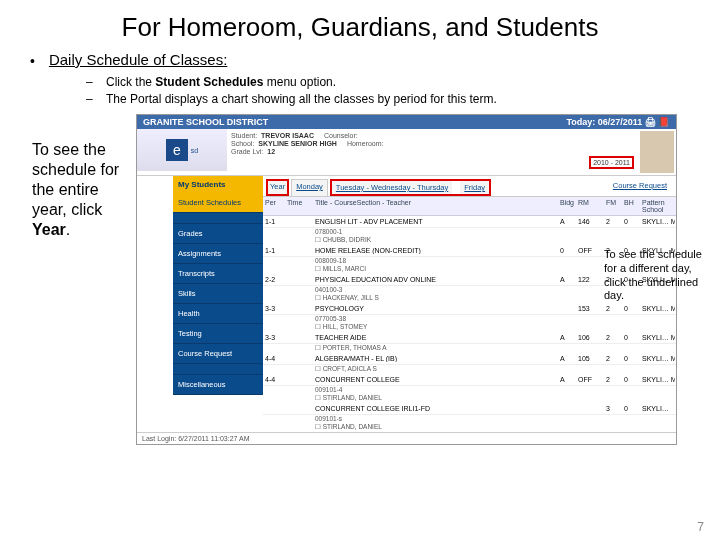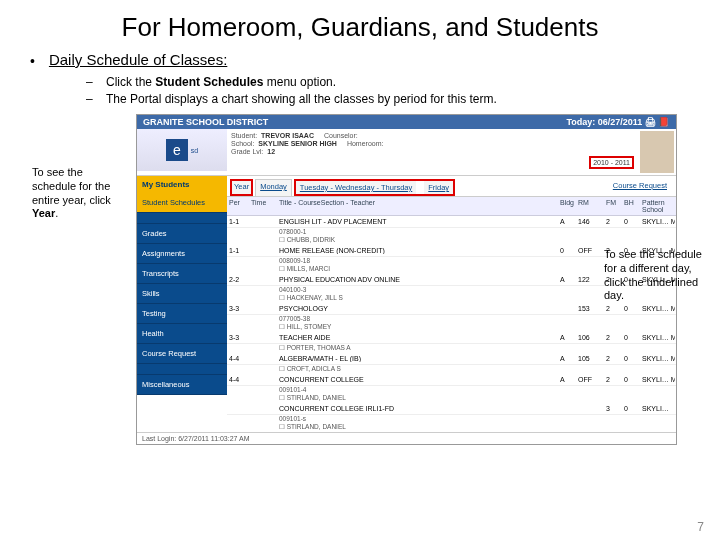--- a/index.html
+++ b/index.html
@@ -7,33 +7,33 @@
   .slide-title { text-align: center; font-size: 26px; font-weight: 400; padding: 12px 0 8px; }
   .content { padding: 0 30px; position: relative; }
   .bullet-main { display: flex; gap: 14px; margin-bottom: 6px; }
   .bullet-dot { font-size: 14px; padding-top: 2px; }
   .bullet-text { font-size: 15px; text-decoration: underline; }
   .sub-list { margin-left: 56px; margin-bottom: 8px; }
   .sub-item { display: flex; gap: 12px; font-size: 12px; margin-bottom: 3px; }
   .sub-dash { min-width: 8px; }
   .bold { font-weight: bold; }
   .layout { display: flex; gap: 6px; position: relative; }
-  .callout-left { width: 100px; font-size: 11px; line-height: 1.25; padding: 2px; margin-top: 50px; }
+  .callout-left { width: 100px; font-size: 16px; line-height: 1.25; padding: 2px; margin-top: 24px; }
   .callout-right { position: absolute; right: 14px; top: 195px; width: 104px; font-size: 11px; line-height: 1.25; padding: 2px; }
   .screenshot { width: 541px; border: 1px solid #999; background: #fff; font-size: 8px; }
   .ss-top { background: #3d6aa8; color: #fff; padding: 2px 6px; font-size: 9px; font-weight: bold; display: flex; justify-content: space-between; }
   .ss-header { display: flex; border-bottom: 1px solid #ccc; }
   .ss-logo { width: 90px; height: 42px; background: linear-gradient(#eef,#dde); display:flex; align-items:center; justify-content:center; font-size:7px; color:#1a4a8a;}
   .ss-logo .e { width:22px; height:22px; background:#1a4a8a; color:#fff; display:flex; align-items:center; justify-content:center; font-size:14px; margin-right:3px;}
   .ss-info { flex: 1; padding: 3px 4px; font-size: 7px; color: #333; }
   .ss-info-row { display:flex; gap:4px; margin-bottom:1px; }
   .ss-info-lbl { color:#555; }
   .ss-info-val { font-weight:bold; }
   .ss-avatar { width:34px; height:42px; background:#d8c8b0; margin:2px; }
-  .ss-body { display: flex; }
+  .ss-body { display: flex; margin-left: 36px; }
   .ss-sidebar { width: 90px; background: #fff; }
   .ss-side-h { background: #f5b800; color: #003a70; font-weight: bold; padding: 4px 5px; font-size: 8px; }
   .ss-side-i { background: #0a4b8c; color: #fff; padding: 5px 5px; font-size: 7.5px; border-bottom: 1px solid #083a6e; }
   .ss-side-active { background:#f5b800; color:#003a70; }
   .ss-main { flex: 1; background: #fff; }
   .ss-tabs { display: flex; gap: 2px; padding: 3px 3px 0; border-bottom: 1px solid #ccc; font-size: 7.5px; }
   .ss-tab { background: #f4f4f4; border: 1px solid #ccc; border-bottom: none; padding: 2px 4px; color: #0a4b8c; text-decoration: underline; }
   .red-box { border: 2px solid #d00; padding: 1px 2px; display: inline-block; }
   .ss-tab-plain { padding: 2px 6px; color: #0a4b8c; text-decoration: underline; margin-left:auto; }
   .ss-thead { display: grid; grid-template-columns: 22px 28px 1fr 18px 28px 18px 18px 34px; font-size: 7px; background: #eef; border-bottom:1px solid #ccd; padding: 2px 1px; color:#345; }
@@ -95,22 +95,22 @@
       </div>
       <div class="ss-body">
         <div class="ss-sidebar">
           <div class="ss-side-h">My Students</div>
           <div class="ss-side-i ss-side-active">Student Schedules</div>
           <div class="ss-side-i" style="height:7px"></div>
           <div class="ss-side-i">Grades</div>
           <div class="ss-side-i">Assignments</div>
           <div class="ss-side-i">Transcripts</div>
           <div class="ss-side-i">Skills</div>
+          <div class="ss-side-i">Health</div>
           <div class="ss-side-i">Testing</div>
-          <div class="ss-side-i">Health</div>
           <div class="ss-side-i">Course Request</div>
           <div class="ss-side-i" style="height:7px"></div>
           <div class="ss-side-i">Miscellaneous</div>
         </div>
         <div class="ss-main">
           <div class="ss-tabs">
             <span class="ss-tab red-box" style="text-decoration:none;">Year</span>
             <span class="ss-tab">Monday</span>
             <span class="red-box" style="display:flex; gap:8px; padding:0;">
               <span class="ss-tab" style="border:none">Tuesday - Wednesday - Thursday</span>

